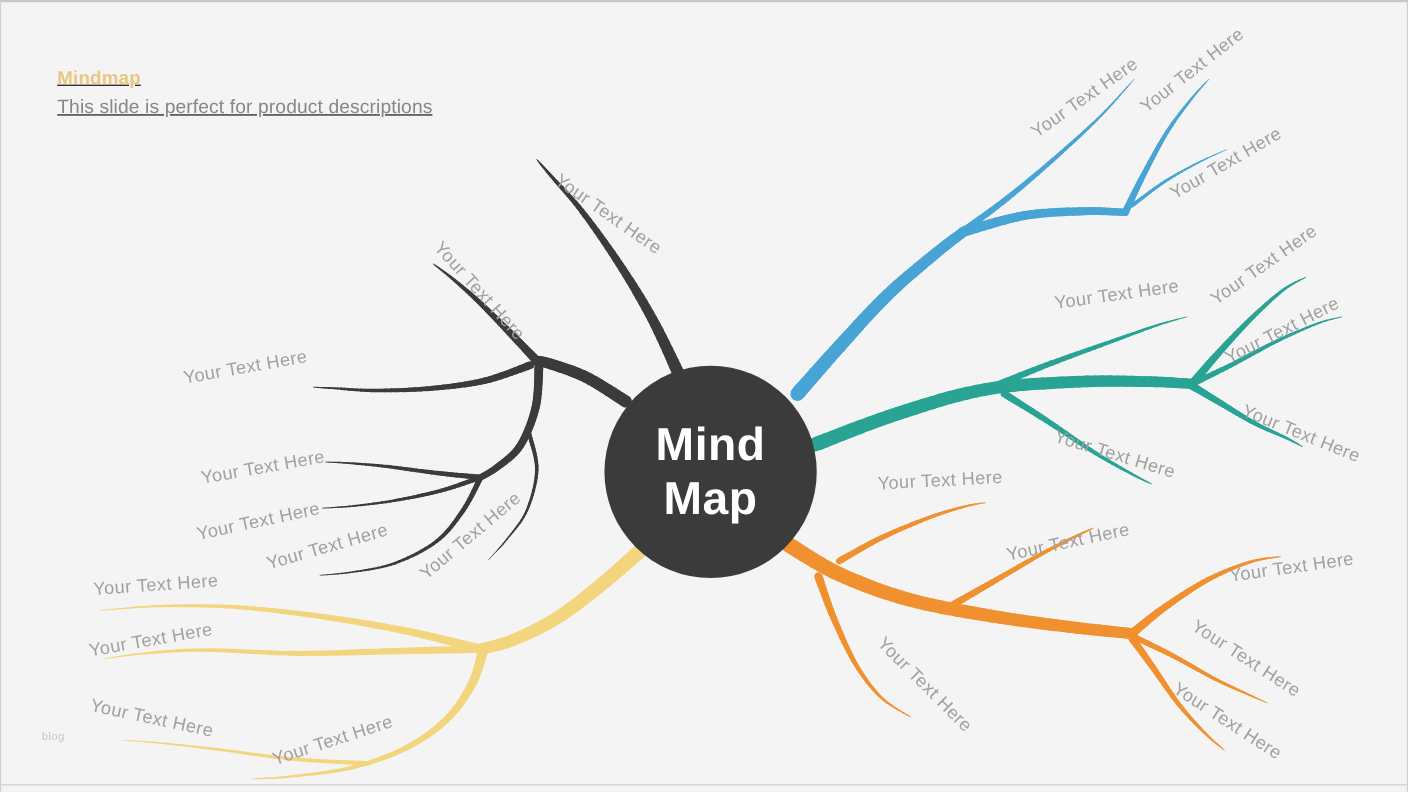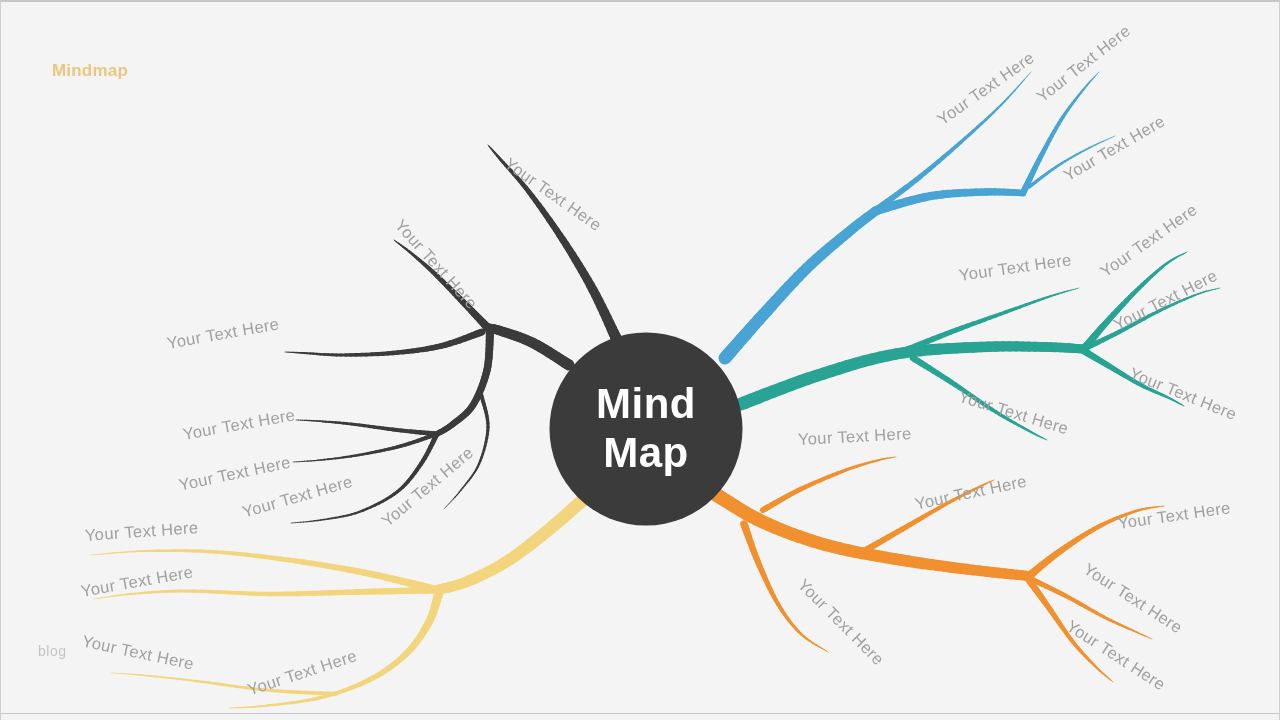--- a/index.html
+++ b/index.html
@@ -12,36 +12,36 @@
     border-top:2px solid #c6c6c6;
     border-left:1px solid #cfcfcf;
     border-right:1px solid #cfcfcf;
     box-sizing:border-box;
   }
   .bottom-rule{
     position:absolute;left:0;top:711px;width:1280px;height:1px;
     background:#c9c9c9;
   }
   .header{
-    position:absolute;left:51px;top:58px;width:560px;
+    position:absolute;left:51px;top:58px;width:560px;text-decoration:underline;
   }
   .eyebrow{
     font-size:17px;font-weight:bold;color:#e9c77e;line-height:21px;
     letter-spacing:0.2px;
   }
   .title{
     font-size:37px;font-weight:bold;color:#141414;line-height:41px;
     letter-spacing:0.3px;margin-top:1px;
   }
   .subtitle{
     font-size:17.5px;color:#878787;line-height:22px;margin-top:5px;
     letter-spacing:0.1px;
   }
   .watermark{
-    position:absolute;left:37px;top:641px;font-size:14px;color:#c5c5c5;
+    position:absolute;left:37px;top:663px;font-size:10px;color:#c5c5c5;
     letter-spacing:0.5px;
   }
   #mindmap-svg{position:absolute;left:0;top:0;}
   .node-label{
     font-family:"Liberation Sans", sans-serif;
     font-size:16.5px;
     letter-spacing:0.4px;
   }
   .center-label{
     font-family:"Liberation Sans", sans-serif;
@@ -1431,18 +1431,19 @@
       <text transform="translate(1129 601) rotate(33)" text-anchor="middle" class="node-label" fill="#a1a1a1">Your Text Here</text>
       <text transform="translate(1112 658) rotate(33)" text-anchor="middle" class="node-label" fill="#a1a1a1">Your Text Here</text>
       <text transform="translate(141 535) rotate(-4)" text-anchor="middle" class="node-label" fill="#a1a1a1">Your Text Here</text>
       <text transform="translate(137 585) rotate(-10)" text-anchor="middle" class="node-label" fill="#a1a1a1">Your Text Here</text>
       <text transform="translate(136 656) rotate(12)" text-anchor="middle" class="node-label" fill="#a1a1a1">Your Text Here</text>
       <text transform="translate(303 676) rotate(-18)" text-anchor="middle" class="node-label" fill="#a1a1a1">Your Text Here</text>
     </svg>
 
   <div class="header">
     <div class="eyebrow">Mindmap</div>
+    <div class="subtitle">This slide is perfect for product descriptions</div>
   </div>
 
   <div class="watermark">blog</div>
 
   <div class="bottom-rule"></div>
 </div>
 
 </body></html>

